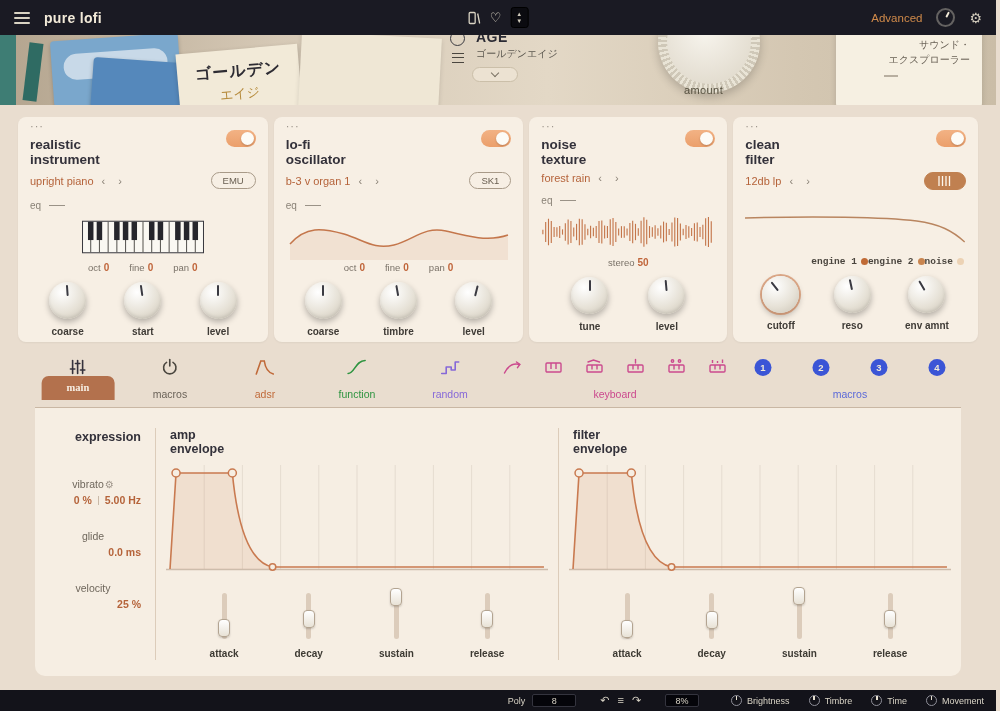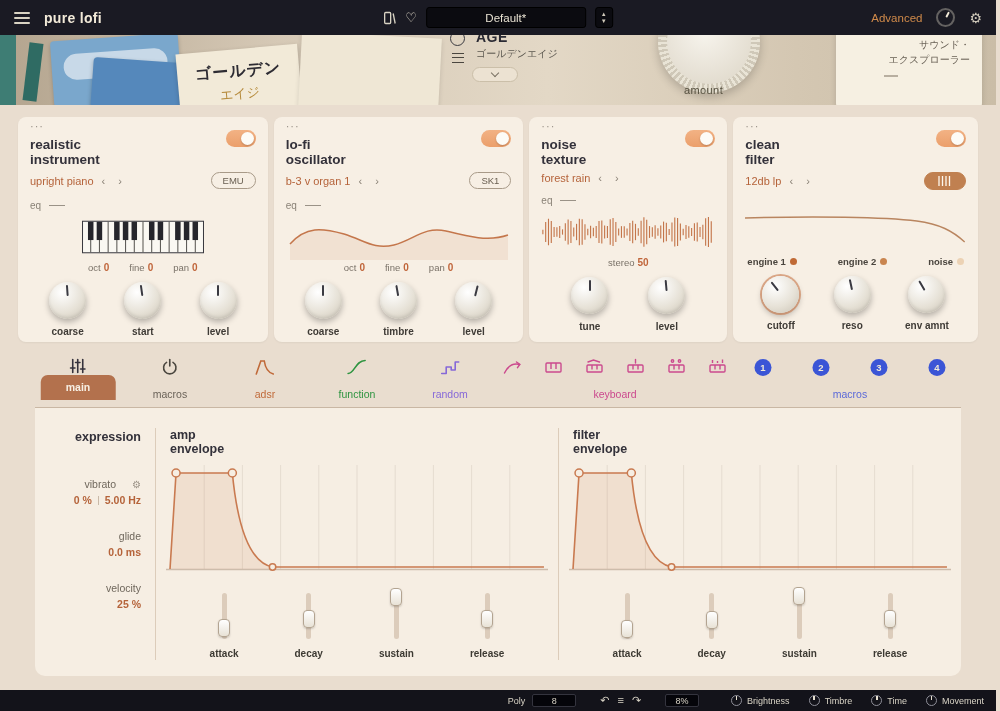--- a/index.html
+++ b/index.html
@@ -73,55 +73,55 @@
   .chevrons { color:#8a8276; font-size:11px; letter-spacing:5px; margin-left:8px; cursor:pointer; }
   .badge { margin-left:auto; border:1px solid #a89a88; border-radius:10px; padding:2px 11px; font-size:9.5px; color:#6a6052; cursor:pointer; }
   .badge-filled { background:#c08050; border-color:#c08050; display:flex; align-items:center; padding:3px 12px; }
   .section-row { margin-top:11px; display:flex; align-items:center; font-size:10px; color:#8a8277; }
   .section-row .dash { width:16px; height:1.5px; background:#9a9287; margin-left:8px; }
   .graphic { height:48px; display:flex; align-items:center; justify-content:center; margin-top:2px; }
   .m4 .graphic { margin-top:16px; height:44px; }
   .params { display:flex; justify-content:center; gap:20px; margin-top:1px; }
   .param { font-size:9.5px; color:#7a7268; }
   .p-val { color:#c0653a; font-weight:bold; font-size:10px; margin-left:3px; }
-  .engines { display:flex; justify-content:space-between; padding:0 2px; margin-top:6px; }
+  .engines { display:flex; justify-content:flex-end; padding:0 2px; margin-top:6px;font-family:Liberation Mono, monospace; }
   .engine { display:flex; align-items:center; gap:4px; font-size:9.5px; font-weight:bold; color:#4a453e; }
   .engine i { width:7px; height:7px; border-radius:50%; display:inline-block; }
   .dot-a { background:#c06a35; } .dot-b { background:#c9854f; } .dot-c { background:#ecd2b4; }
   .knobs { margin-top:9px; display:flex; justify-content:space-around; }
   .m3 .knobs { justify-content:center; gap:40px; }
   .knob-wrap { display:flex; flex-direction:column; align-items:center; gap:7px; }
   .knob { width:37px; height:37px; border-radius:50%; position:relative; cursor:pointer;
     background:radial-gradient(circle at 35% 28%,#ffffff,#e6e1d6 58%,#c9c2b4);
     box-shadow:0 3px 6px rgba(0,0,0,.28), inset 0 -2px 3px rgba(0,0,0,.08); }
   .knob.ring { box-shadow:0 0 0 2px rgba(198,112,62,.55), 0 3px 6px rgba(0,0,0,.28); }
   .needle { position:absolute; inset:0; }
   .needle::before { content:''; position:absolute; left:50%; top:3px; width:2px; height:11px; margin-left:-1px; background:#3a3a42; border-radius:1px; }
   .knob-label { font-size:10px; font-weight:bold; color:#3f3b36; }
 
   
   .tabstrip { position:relative; height:52px; margin:14px 35px 0 35px; border-bottom:1px solid #c9b7a4; flex:none; }
   .tab { position:absolute; top:0; bottom:0; transform:translateX(-50%); display:flex; flex-direction:column;
     align-items:center; justify-content:space-between; padding-bottom:7px; cursor:pointer; }
   .t-icon { height:20px; display:flex; align-items:flex-end; }
   .t-label { font-size:10.5px; color:#6a6258; }
-  .tab-selected { padding-bottom:8px; }
+  .tab-selected { padding-bottom:8px;font-family:Liberation Serif, serif; }
   .tab-selected .t-label { background:#b3714d; color:#f7efe4; padding:6px 25px 7px 25px; border-radius:7px 7px 0 0; margin-bottom:-1px; font-weight:bold; }
   .lbl-adsr { color:#c06a3a; } .lbl-fn { color:#2e9440; } .lbl-rnd { color:#8668d8; }
   .lbl-kb { color:#cb4a8e; } .lbl-mc { color:#5a68d8; }
   .t-icon-row { display:flex; gap:21px; align-items:flex-end; height:20px; }
   .t-icon-row.macros { gap:41px; }
   .mc-circle { width:17px; height:17px; border-radius:50%; background:#3b55d6; color:#f0ead8; font-size:9.5px; font-weight:bold;
     display:flex; align-items:center; justify-content:center; }
 
   
   .lower-panel { margin:0 35px; background:#f6eee3; border-radius:0 0 10px 10px; height:268px; display:flex; padding-top:16px; flex:none; }
   .expression { width:120px; padding:6px 14px 0 10px; text-align:right; }
   .exp-title { font-size:12.5px; font-weight:bold; color:#33313a; margin-bottom:34px; }
-  .exp-row { margin-bottom:4px; display:flex; justify-content:flex-end; align-items:center; gap:16px; }
+  .exp-row { margin-bottom:4px; display:flex; justify-content:center; align-items:center; gap:1px; }
   .exp-label { font-size:10.5px; color:#6f675c; }
   .exp-gear { font-size:10px; color:#9a9186; }
   .exp-vals { display:flex; justify-content:flex-end; align-items:center; gap:6px; margin-bottom:24px; }
   .exp-val { font-size:10.5px; font-weight:bold; color:#b5633a; }
   .vsep { border-left:1px solid #c9b9a8; height:9px; }
   .divider-v { width:1px; background:#dcccba; margin:4px 0 16px 0; }
   .env { flex:1; padding:0 10px 0 10px; display:flex; flex-direction:column; }
   .env-title { font-size:12.5px; font-weight:bold; color:#33313a; line-height:1.15; margin:4px 0 8px 4px; }
   .env-graph { width:100%; height:112px; display:block; }
   .sliders { margin-top:16px; display:flex; justify-content:center; gap:56px; }
@@ -164,23 +164,20 @@
     <div class="tb-center">
       <span class="tb-icon">
         <svg width="13" height="14" viewBox="0 0 13 14">
             <g fill="none" stroke="#d9d3c3" stroke-width="1.3">
               <rect x="1.5" y="1.5" width="6" height="11" rx="1"></rect>
               <line x1="10" y1="2.5" x2="12" y2="12.5"></line>
             </g>
           </svg>
       </span>
       <span class="tb-icon">♡</span>
-      <div class="preset-box">
-        <span>Default*</span>
-      </div>
       <div class="preset-arrows">
         <span>▲</span>
         <span>▼</span>
       </div>
     </div>
     <div class="tb-right">
       <span class="advanced">Advanced</span>
       <div class="tb-knob">
           <i></i>
         </div>

